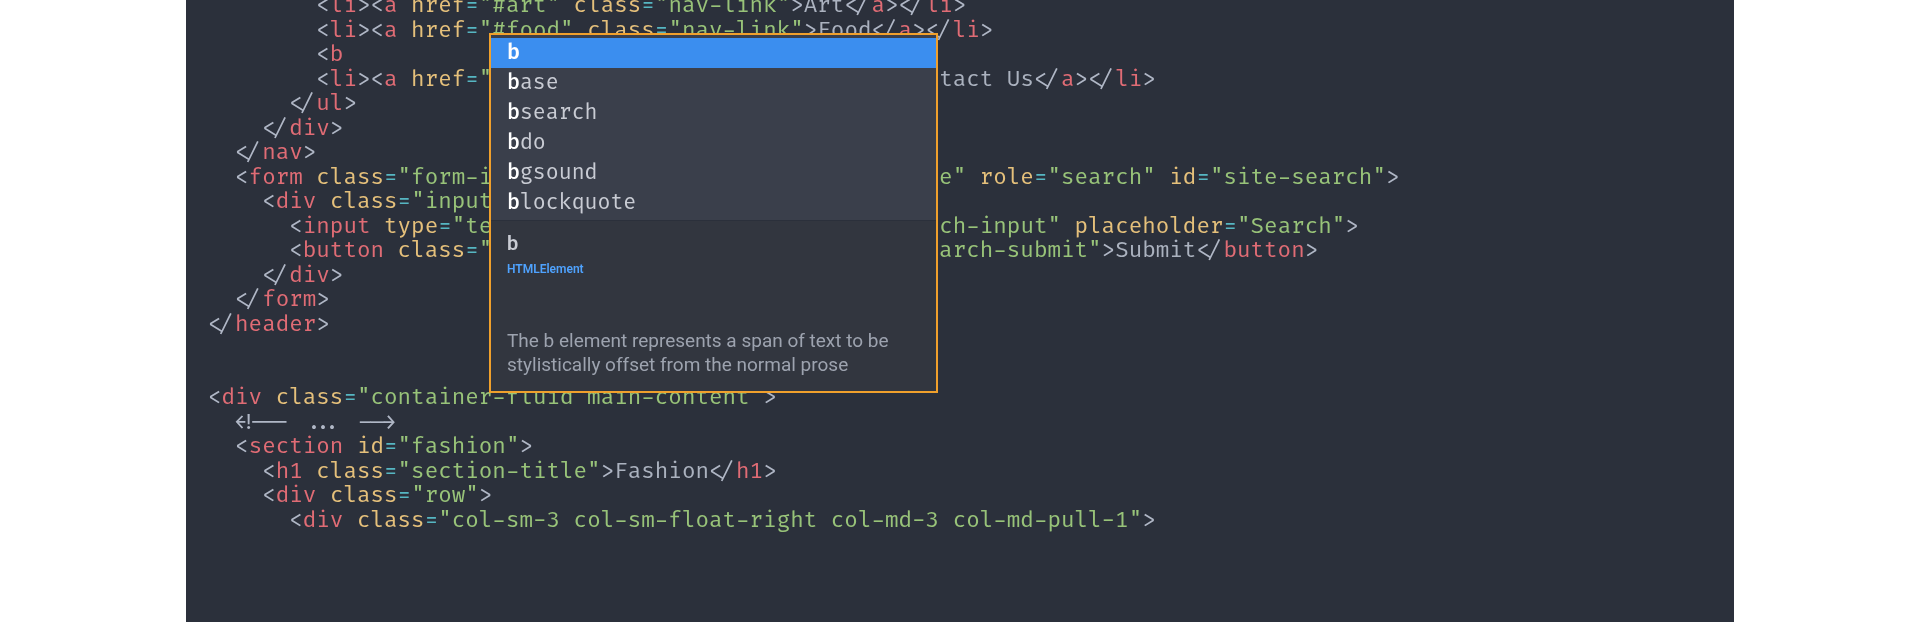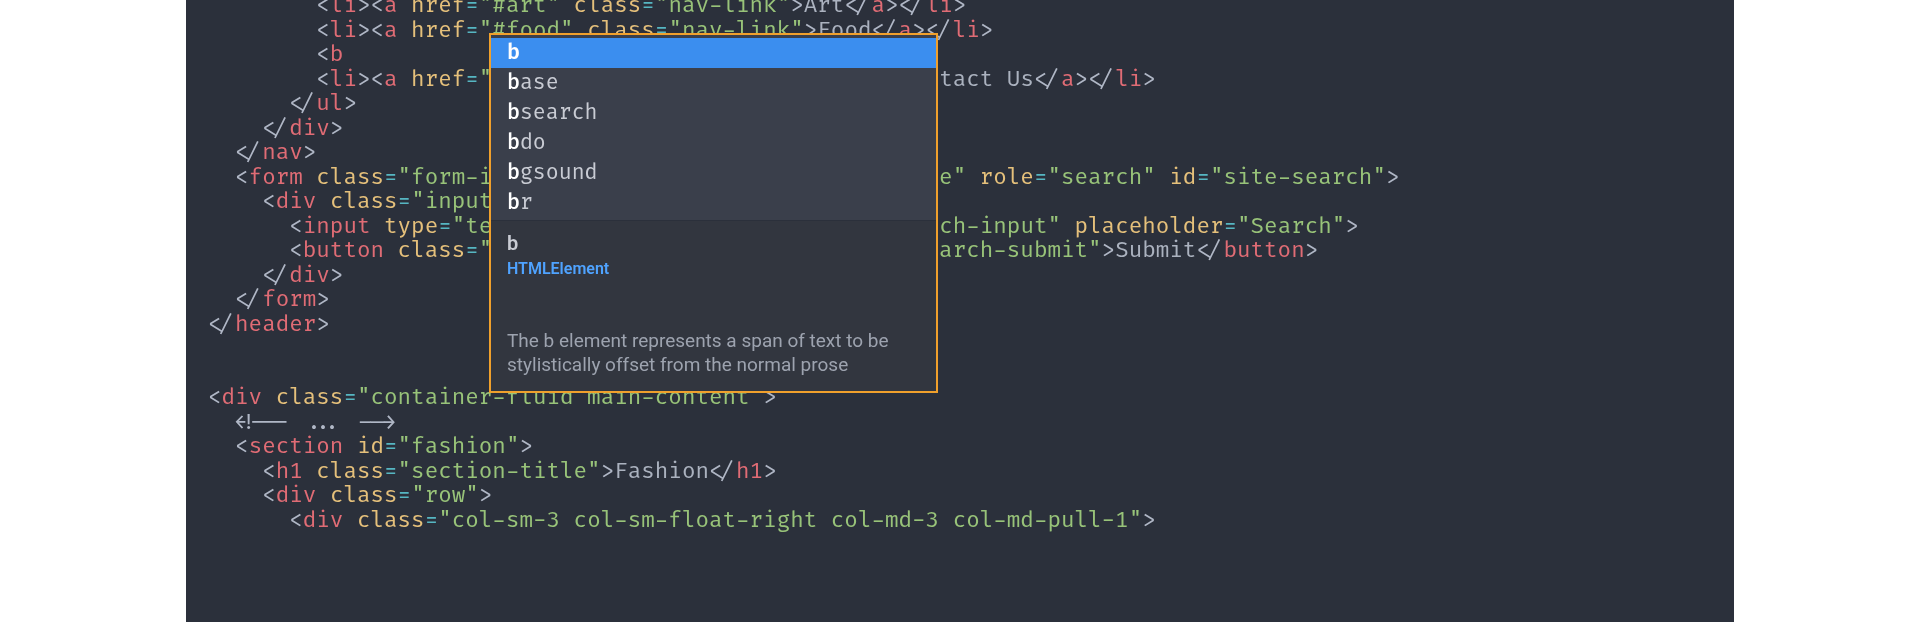--- a/index.html
+++ b/index.html
@@ -70,21 +70,21 @@
   .popup-doc {
     border-top: 1px solid #2b303b;
     background: #32363f;
     padding: 10px 16px 14px 16px;
     font-family: -apple-system, "Segoe UI", Roboto, sans-serif;
     font-size: 19px;
     line-height: 24px;
     color: #9da3af;
   }
   .doc-title { color: #c9ccd4; font-weight: 600; font-size: 20px; margin-bottom: 2px; }
-  .doc-type  { color: #4fa3ff; font-weight: 600; font-size: 16px; margin-bottom: 2px; }
+  .doc-type  { color: #4fa3ff; font-weight: 600; font-size: 12px; margin-bottom: 2px; }
   .doc-desc  { color: #9da3af; margin-top: 48px; }
 
 </style>
 </head>
 <body>
 
 <div class="frame">
 
   <div class="code" id="code-area">        <span class="p">&lt;</span><span class="tg">li</span><span class="p">&gt;&lt;</span><span class="tg">a</span><span class="p"> </span><span class="at">href</span><span class="op">=</span><span class="st">"#art"</span><span class="p"> </span><span class="at">class</span><span class="op">=</span><span class="st">"nav-link"</span><span class="p">&gt;</span><span class="tx">Art</span><span class="p">&lt;/</span><span class="tg">a</span><span class="p">&gt;&lt;/</span><span class="tg">li</span><span class="p">&gt;</span>
         <span class="p">&lt;</span><span class="tg">li</span><span class="p">&gt;&lt;</span><span class="tg">a</span><span class="p"> </span><span class="at">href</span><span class="op">=</span><span class="st">"#food"</span><span class="p"> </span><span class="at">class</span><span class="op">=</span><span class="st">"nav-link"</span><span class="p">&gt;</span><span class="tx">Food</span><span class="p">&lt;/</span><span class="tg">a</span><span class="p">&gt;&lt;/</span><span class="tg">li</span><span class="p">&gt;</span>
@@ -109,21 +109,21 @@
     <span class="p">&lt;</span><span class="tg">div</span><span class="p"> </span><span class="at">class</span><span class="op">=</span><span class="st">"row"</span><span class="p">&gt;</span>
       <span class="p">&lt;</span><span class="tg">div</span><span class="p"> </span><span class="at">class</span><span class="op">=</span><span class="st">"col-sm-3 col-sm-float-right col-md-3 col-md-pull-1"</span><span class="p">&gt;</span></div>
 
   <div class="popup">
     <div class="popup-list" id="popup-list">
         <div class="popup-item selected"><span class="match">b</span><span></span></div>
         <div class="popup-item"><span class="match">b</span><span>ase</span></div>
         <div class="popup-item"><span class="match">b</span><span>search</span></div>
         <div class="popup-item"><span class="match">b</span><span>do</span></div>
         <div class="popup-item"><span class="match">b</span><span>gsound</span></div>
-        <div class="popup-item"><span class="match">b</span><span>r</span></div>
+        <div class="popup-item"><span class="match">b</span><span>lockquote</span></div>
       </div>
     <div class="popup-doc">
       <div class="doc-title">b</div>
       <div class="doc-type">HTMLElement</div>
       <div class="doc-desc">The b element represents a span of text to be stylistically offset from the normal prose</div>
     </div>
   </div>
 
 </div>
 

